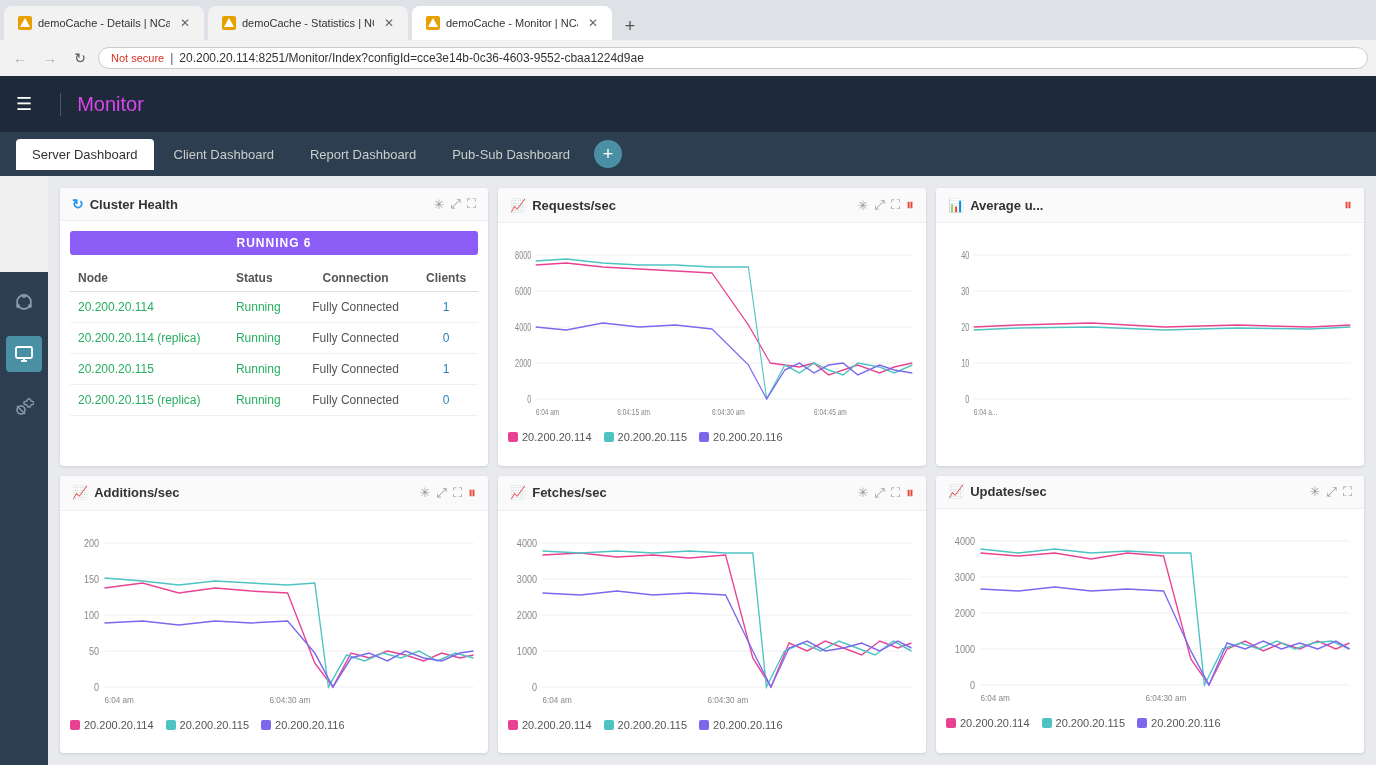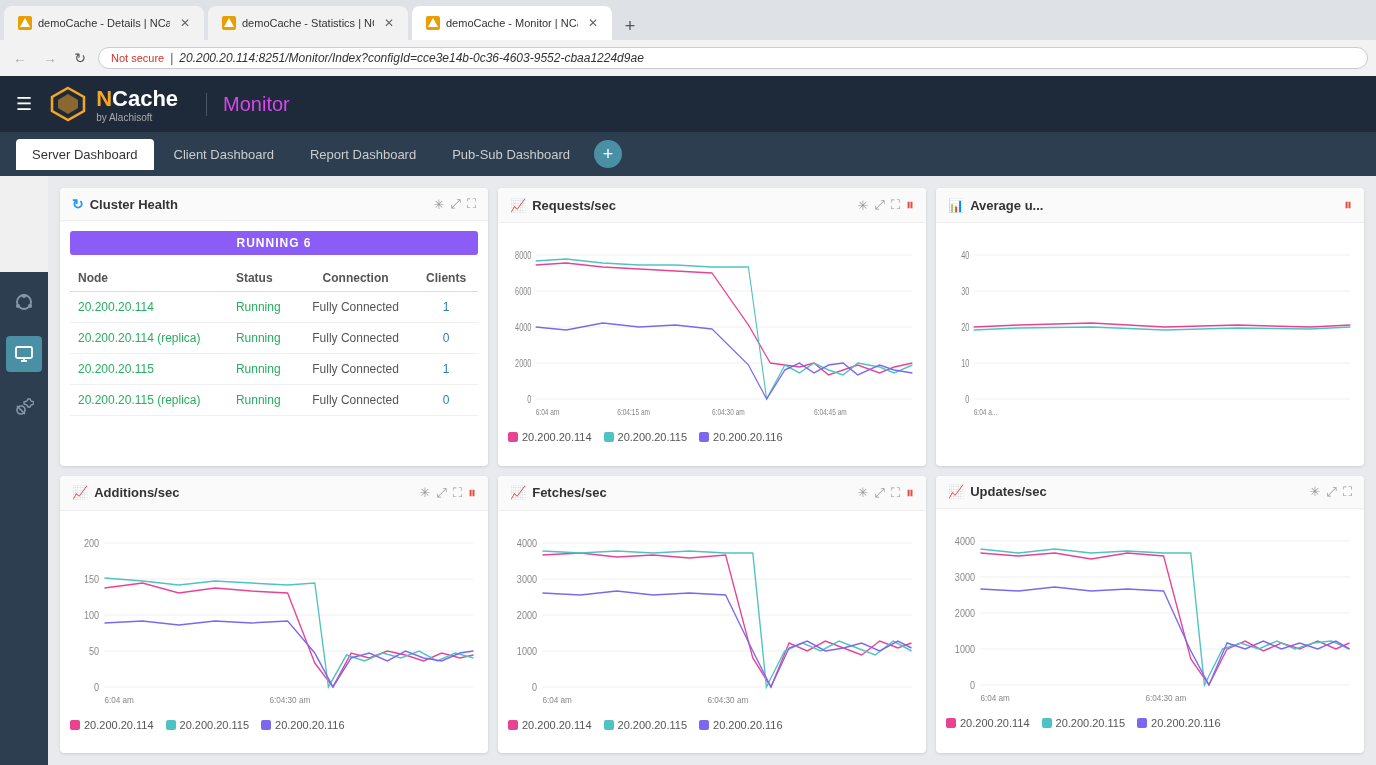--- a/index.html
+++ b/index.html
@@ -115,40 +115,28 @@
     </div>
     <div class="new-tab">+</div>
   </div>
   <div class="address-bar-row">
     <span class="nav-btn disabled">←</span>
     <span class="nav-btn disabled">→</span>
     <span class="nav-btn">↻</span>
     <div class="address-box">
       <span class="not-secure">Not secure</span>
       <span style="color:#555;">|</span>
-      <span style="font-size:12px;color:#333;font-style:italic;">20.200.20.114:8251/Monitor/Index?configId=cce3e14b-0c36-4603-9552-cbaa1224d9ae</span>
+      <span style="font-size:12px;color:#333;">20.200.20.114:8251/Monitor/Index?configId=cce3e14b-0c36-4603-9552-cbaa1224d9ae</span>
     </div>
   </div>
 </div>
 
 <div class="app">
   <div class="top-nav">
     <span class="hamburger">☰</span>
-    <div class="logo-area">
-      <div style="width:40px;height:40px;position:relative;">
-        <svg viewBox="0 0 40 40" width="40" height="40">
-          <polygon points="20,4 36,13 36,27 20,36 4,27 4,13" fill="none" stroke="#f5a623" stroke-width="2.5"></polygon>
-          <polygon points="20,10 30,16 30,24 20,30 10,24 10,16" fill="#f5a623" opacity="0.5"></polygon>
-        </svg>
-      </div>
-      <div>
-        <div class="logo-text"><span>N</span><span style="color:#fff;">Cache</span></div>
-        <div class="logo-sub">by Alachisoft</div>
-      </div>
-    </div>
     <div class="monitor-title">Monitor</div>
   </div>
 
   <div class="dashboard-tabs">
     <div class="dash-tab active">Server Dashboard</div>
     <div class="dash-tab">Client Dashboard</div>
     <div class="dash-tab">Report Dashboard</div>
     <div class="dash-tab">Pub-Sub Dashboard</div>
     <div class="add-tab-btn">+</div>
   </div>

